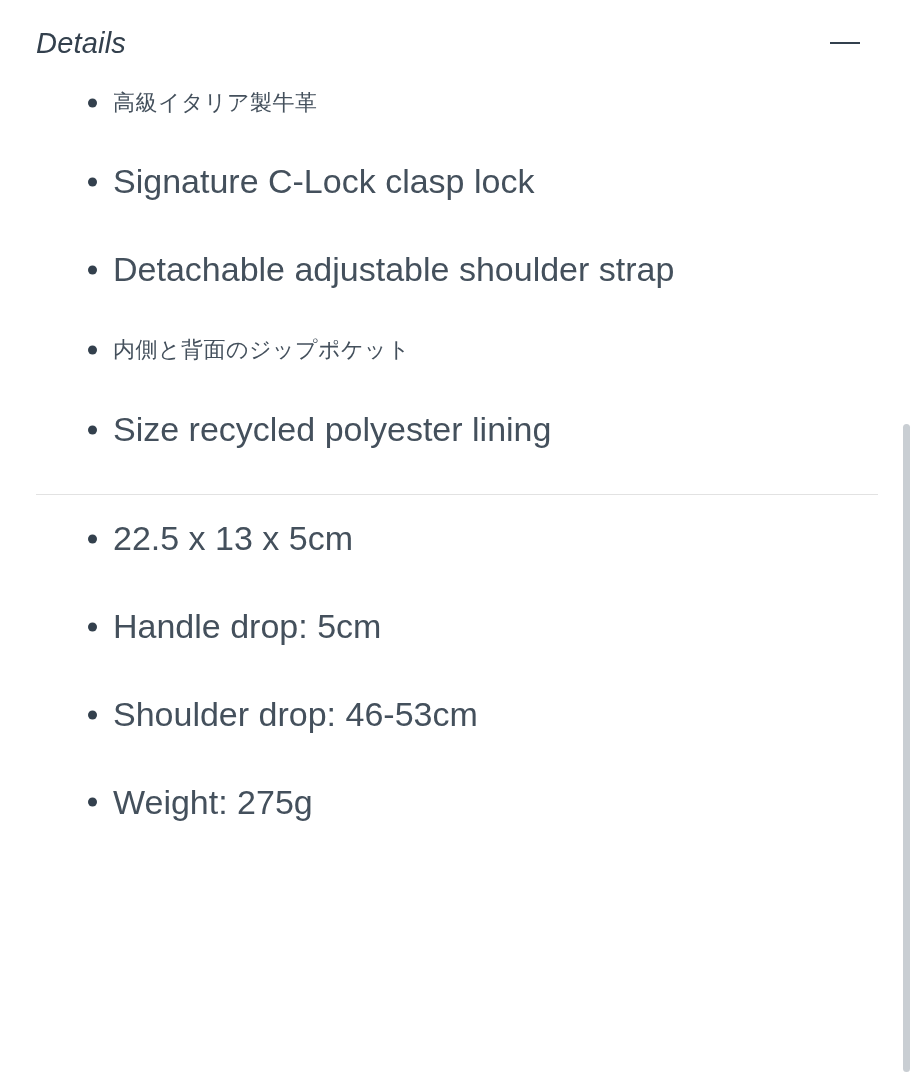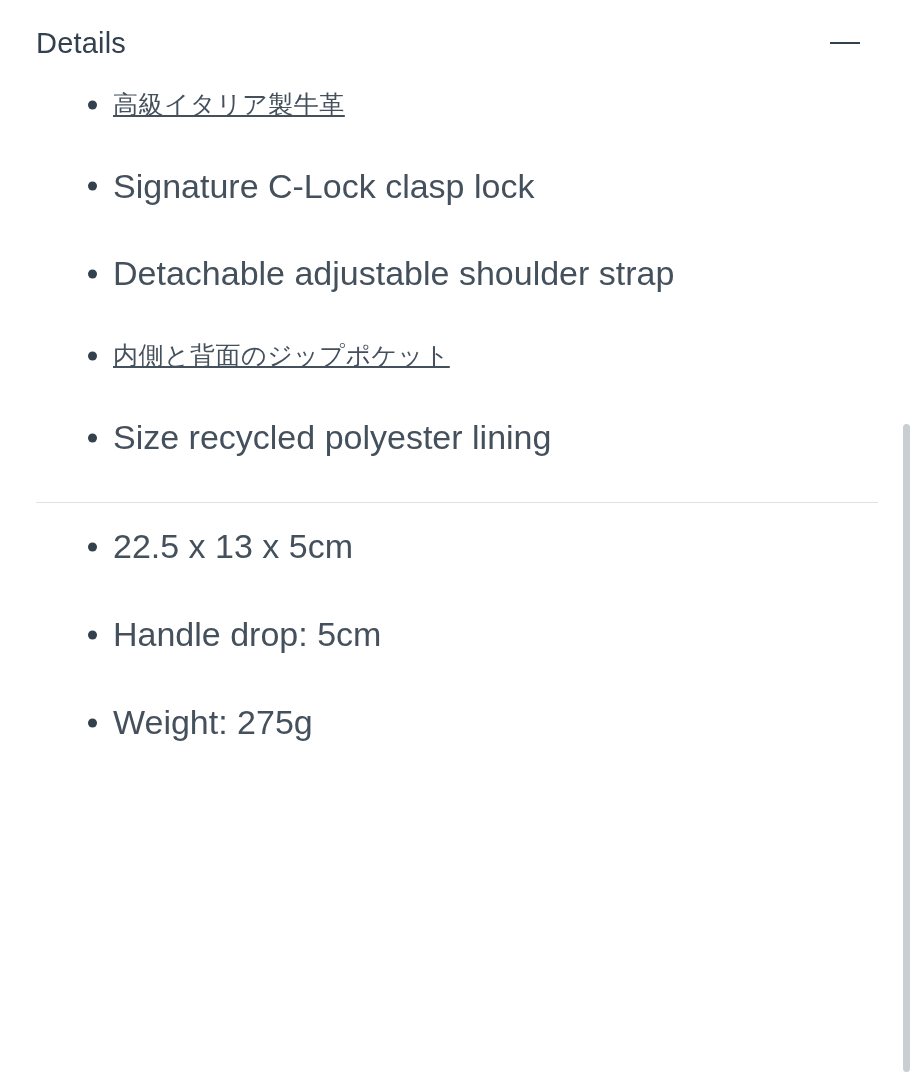--- a/index.html
+++ b/index.html
@@ -31,20 +31,21 @@
     justify-content: space-between;
     padding-top: 26px;
     padding-bottom: 6px;
   }
   .section-title {
     font-size: 29px;
     font-weight: 400;
     color: #33404d;
     letter-spacing: 0.2px;
     line-height: 1.2;
+    font-style: italic;
   }
   .collapse-icon {
     width: 34px;
     height: 34px;
     position: relative;
     margin-right: 16px;
     flex: 0 0 auto;
     cursor: pointer;
   }
   .collapse-icon::before {
@@ -76,23 +77,22 @@
     position: absolute;
     left: 32px;
     top: 50%;
     transform: translateY(-50%);
     width: 9px;
     height: 9px;
     background: #33404d;
     border-radius: 50%;
   }
   ul.feature-list li.jp {
-    font-size: 25px;
+    font-size: 22px;
     letter-spacing: 0.5px;
-    text-decoration: underline;
   }
   .divider {
     height: 1px;
     background: #e2e2e2;
     margin: 20px 0 0 0;
   }
   .scrollbar-track {
     position: absolute;
     right: 4px;
     top: 0;
@@ -127,20 +127,21 @@
       <li>Size recycled polyester lining</li>
     </ul>
   </div>
 
   <div class="divider"></div>
 
   <div class="section">
     <ul class="feature-list">
       <li>22.5 x 13 x 5cm</li>
       <li>Handle drop: 5cm</li>
+      <li>Shoulder drop: 46-53cm</li>
       <li>Weight: 275g</li>
     </ul>
   </div>
 
   <div class="scrollbar-track">
     <div class="scrollbar-thumb"></div>
   </div>
 
 </div>
 

